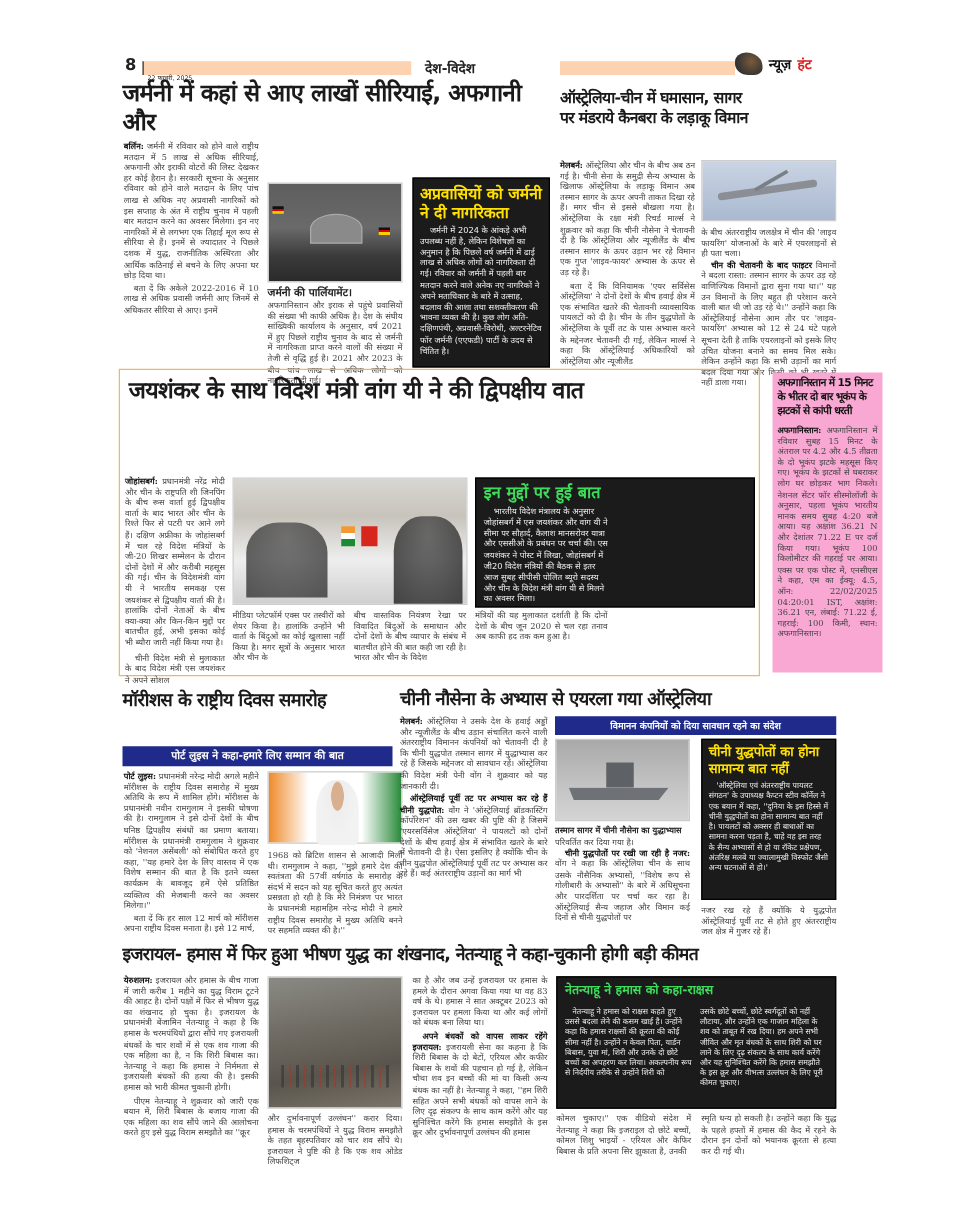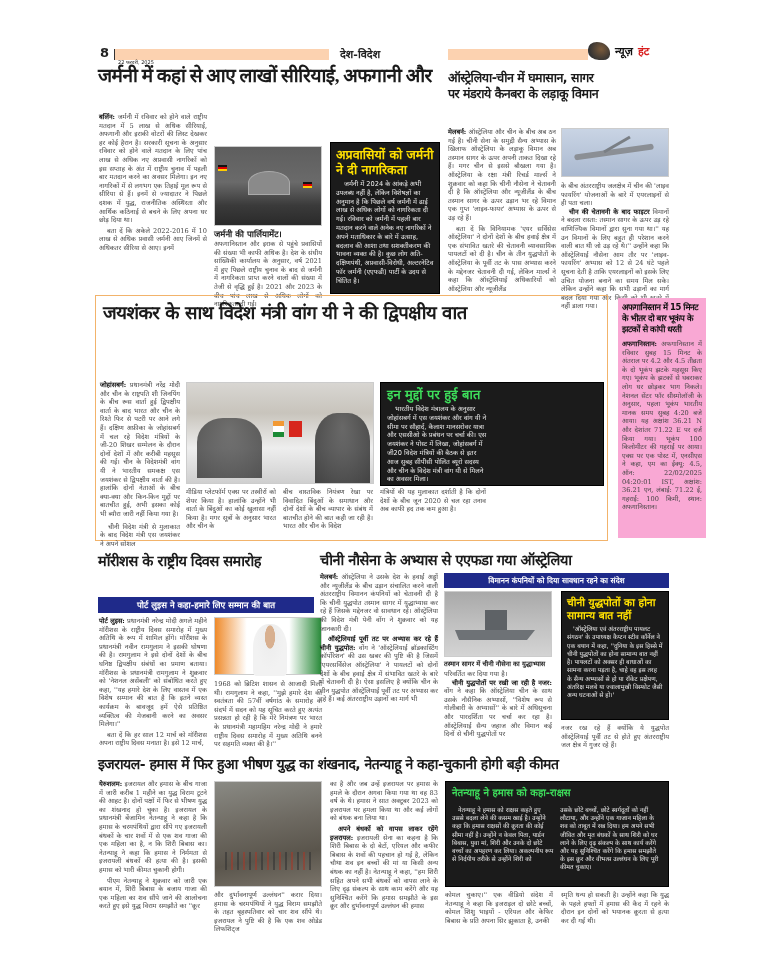--- a/index.html
+++ b/index.html
@@ -26,21 +26,21 @@
   </div>
   <div class="abs" style="left:240px;top:-2px;font-family:'DejaVu Sans',sans-serif;font-weight:bold;font-size:11px;">देश-विदेश</div>
   <div class="abs" style="left:348px;top:1px;width:140px;height:11px;background:#fcd2b0;"></div>
   <div class="abs" style="left:488px;top:-8px;width:90px;height:20px;">
     <span style="display:inline-block;width:22px;height:18px;background:radial-gradient(circle at 60% 40%,#7a5a3a,#333 70%);border-radius:40% 60% 30% 50%;vertical-align:middle;"></span>
     <span style="font-family:'DejaVu Sans',sans-serif;font-weight:bold;font-size:11px;color:#111;">न्यूज़</span>
     <span style="font-family:'DejaVu Sans',sans-serif;font-weight:bold;font-size:11px;color:#d81e1e;">हंट</span>
   </div>
 </div>
 
-<div class="abs headline" style="left:98px;top:64px;width:340px;font-size:19px;line-height:23px;font-family:Liberation Serif, serif;">
+<div class="abs headline" style="left:98px;top:64px;width:340px;font-size:19px;line-height:23px;">
   <div>जर्मनी में कहां से आए लाखों सीरियाई, अफगानी और</div>
 </div>
 <div class="abs body-text" style="left:99px;top:113px;width:108px;">
   <span class="dropcap-lead">बर्लिन:</span>
   <span>जर्मनी में रविवार को होने वाले राष्ट्रीय मतदान में 5 लाख से अधिक सीरियाई, अफगानी और इराकी वोटरों की लिस्ट देखकर हर कोई हैरान है। सरकारी सूचना के अनुसार रविवार को होने वाले मतदान के लिए पांच लाख से अधिक नए अप्रवासी नागरिकों को इस सप्ताह के अंत में राष्ट्रीय चुनाव में पहली बार मतदान करने का अवसर मिलेगा। इन नए नागरिकों में से लगभग एक तिहाई मूल रूप से सीरिया से हैं। इनमें से ज्यादातर ने पिछले दशक में युद्ध, राजनीतिक अस्थिरता और आर्थिक कठिनाई से बचने के लिए अपना घर छोड़ दिया था।</span>
   <div style="text-indent:8px;margin-top:2px;">बता दें कि अकेले 2022-2016 में 10 लाख से अधिक प्रवासी जर्मनी आए जिनमें से अधिकतर सीरिया से आए। इनमें</div>
 </div>
 <div class="abs photo" style="left:214px;top:146px;width:108px;height:80px;background:linear-gradient(180deg,#5e5e5e 0%,#6a6a6a 45%,#3a3a3a 75%,#2a2a2a 100%);">
   <div style="position:absolute;left:33px;top:24px;width:42px;height:24px;border-radius:50% 50% 0 0;background:#8a8a8a;border:1px solid #aaa;"></div>
   <div style="position:absolute;left:3px;top:18px;width:9px;height:6px;background:linear-gradient(#111 33%,#d00 33% 66%,#fc0 66%);"></div>
@@ -110,21 +110,21 @@
 <div class="abs body-text" style="left:99px;top:617px;width:108px;">
   <span class="dropcap-lead">पोर्ट लुइस:</span>
   <span>प्रधानमंत्री नरेन्द्र मोदी अगले महीने मॉरीशस के राष्ट्रीय दिवस समारोह में मुख्य अतिथि के रूप में शामिल होंगे। मॉरीशस के प्रधानमंत्री नवीन रामगुलाम ने इसकी घोषणा की है। रामगुलाम ने इसे दोनों देशों के बीच घनिष्ठ द्विपक्षीय संबंधों का प्रमाण बताया। मॉरीशस के प्रधानमंत्री रामगुलाम ने शुक्रवार को 'नेशनल असेंबली' को संबोधित करते हुए कहा, ''यह हमारे देश के लिए वास्तव में एक विशेष सम्मान की बात है कि इतने व्यस्त कार्यक्रम के बावजूद हमें ऐसे प्रतिष्ठित व्यक्तित्व की मेजबानी करने का अवसर मिलेगा।''</span>
   <div style="text-indent:8px;margin-top:2px;">बता दें कि हर साल 12 मार्च को मॉरीशस अपना राष्ट्रीय दिवस मनाता है। इसे 12 मार्च,</div>
 </div>
 <div class="abs photo" style="left:214px;top:617px;width:108px;height:58px;background:linear-gradient(90deg,#ef8a2a 0%,#fff 30%,#fff 70%,#2a8a3a 100%);">
   <div style="position:absolute;left:38px;top:6px;width:34px;height:52px;background:radial-gradient(ellipse at 50% 25%,#d8b090 20%,#eee 22%,#f2f2f2 60%);border-radius:45% 45% 10% 10%;"></div>
 </div>
 <div class="abs body-text" style="left:214px;top:680px;width:108px;">1968 को ब्रिटिश शासन से आजादी मिली थी। रामगुलाम ने कहा, ''मुझे हमारे देश की स्वतंत्रता की 57वीं वर्षगांठ के समारोह के संदर्भ में सदन को यह सूचित करते हुए अत्यंत प्रसन्नता हो रही है कि मेरे निमंत्रण पर भारत के प्रधानमंत्री महामहिम नरेन्द्र मोदी ने हमारे राष्ट्रीय दिवस समारोह में मुख्य अतिथि बनने पर सहमति व्यक्त की है।''</div>
 
-<div class="abs headline" style="left:320px;top:550px;width:290px;font-size:14.5px;line-height:20px;">चीनी नौसेना के अभ्यास से एएफडा गया ऑस्ट्रेलिया</div>
+<div class="abs headline" style="left:320px;top:550px;width:290px;font-size:14.5px;line-height:20px;">चीनी नौसेना के अभ्यास से एयरला गया ऑस्ट्रेलिया</div>
 <div class="abs body-text" style="left:320px;top:573px;width:118px;">
   <span class="dropcap-lead">मेलबर्न:</span>
   <span>ऑस्ट्रेलिया ने उसके देश के हवाई अड्डों और न्यूजीलैंड के बीच उड़ान संचालित करने वाली अंतरराष्ट्रीय विमानन कंपनियों को चेतावनी दी है कि चीनी युद्धपोत तस्मान सागर में युद्धाभ्यास कर रहे हैं जिसके मद्देनजर वो सावधान रहें। ऑस्ट्रेलिया की विदेश मंत्री पेनी वोंग ने शुक्रवार को यह जानकारी दी।</span>
   <div style="text-indent:8px;margin-top:2px;"><span class="subhead">ऑस्ट्रेलियाई पूर्वी तट पर अभ्यास कर रहे हैं चीनी युद्धपोत:</span> <span>वोंग ने 'ऑस्ट्रेलियाई ब्रॉडकास्टिंग कॉर्पोरेशन' की उस खबर की पुष्टि की है जिसमें 'एयरसर्विसेज ऑस्ट्रेलिया' ने पायलटों को दोनों देशों के बीच हवाई क्षेत्र में संभावित खतरे के बारे में चेतावनी दी है। ऐसा इसलिए है क्योंकि चीन के तीन युद्धपोत ऑस्ट्रेलियाई पूर्वी तट पर अभ्यास कर रहे हैं। कई अंतरराष्ट्रीय उड़ानों का मार्ग भी</span></div>
 </div>
 <div class="abs bluebar" style="left:444px;top:573px;width:225px;height:15px;font-size:7.5px;line-height:15px;">विमानन कंपनियों को दिया सावधान रहने का संदेश</div>
 <div class="abs photo" style="left:444px;top:591px;width:108px;height:66px;background:linear-gradient(180deg,#a9a9a9 0%,#c0c0c0 50%,#d4d4d4 100%);">
   <div style="position:absolute;left:10px;top:38px;width:80px;height:10px;background:#6e7276;clip-path:polygon(0 0,100% 0,90% 100%,5% 100%);"></div>
   <div style="position:absolute;left:40px;top:18px;width:22px;height:20px;background:#5e6266;"></div>
 </div>

